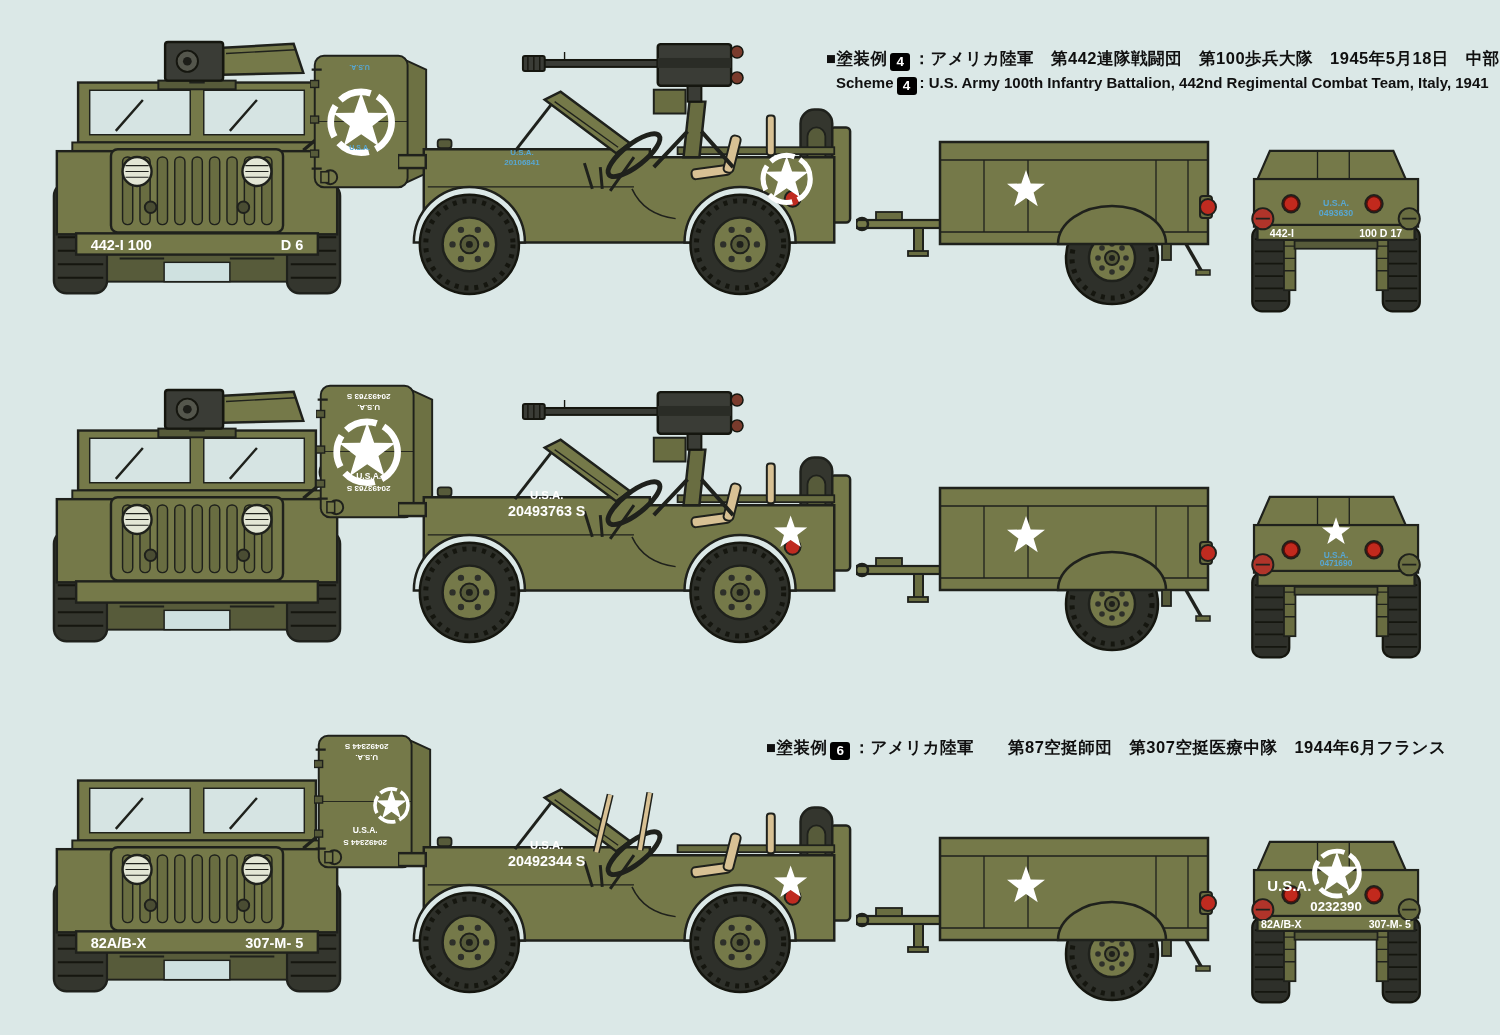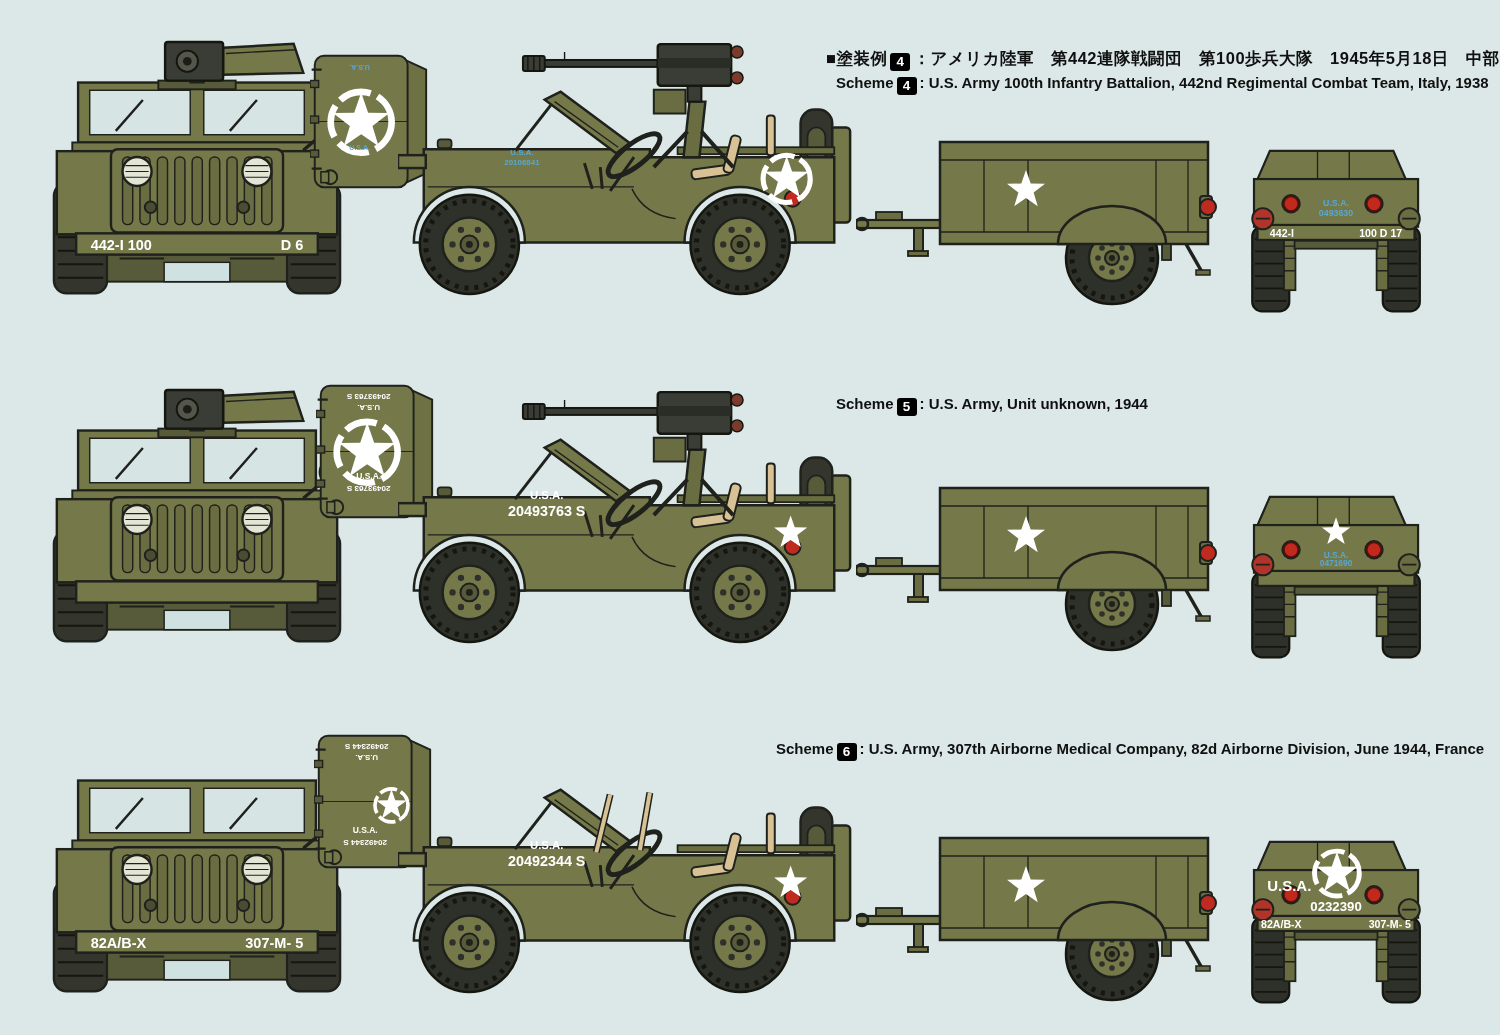--- a/index.html
+++ b/index.html
@@ -247,21 +247,21 @@
     <svg class="il" style="left:1250px;top:142px;width:195px;height:172px" viewBox="0 0 220 195">
       <use href="#s-trear"></use>
       <text x="97" y="73" class="tb" font-size="10" text-anchor="middle">U.S.A.</text>
       <text x="97" y="84" class="tb" font-size="10" text-anchor="middle">0493630</text>
       <text x="22" y="107.5" class="tw" font-size="12">442-I</text>
       <text x="172" y="107.5" class="tw" font-size="12" text-anchor="end">100 D 17</text>
     </svg>
 
     <div class="caption" style="left:826px;top:48px">
       <div class="jp"><span>■</span><span>塗装例</span><span class="badge">4</span><span>：アメリカ陸軍　第442連隊戦闘団　第100歩兵大隊　1945年5月18日　中部イタリア</span></div>
-      <div class="en"><span>Scheme</span><span class="badge">4</span><span>: U.S. Army 100th Infantry Battalion, 442nd Regimental Combat Team, Italy, 1938</span></div>
+      <div class="en"><span>Scheme</span><span class="badge">4</span><span>: U.S. Army 100th Infantry Battalion, 442nd Regimental Combat Team, Italy, 1941</span></div>
     </div>
   </div>
 
   <div>
     <svg class="il" style="left:52px;top:388px;width:290px;height:261px" viewBox="0 0 300 270">
       <use href="#s-jfront"></use>
       <use href="#s-mgfront" x="0" y="0" width="300" height="56"></use>
     </svg>
 
     <svg class="il" style="left:316px;top:378px;width:124px;height:147px" viewBox="0 0 160 190">
@@ -287,21 +287,20 @@
     </svg>
 
     <svg class="il" style="left:1250px;top:488px;width:195px;height:172px" viewBox="0 0 220 195">
       <use href="#s-trear"></use>
       <use href="#s-star" x="76" y="29" width="42" height="42"></use>
       <text x="97" y="79" class="tb" font-size="9.5" text-anchor="middle">U.S.A.</text>
       <text x="97" y="89" class="tb" font-size="9.5" text-anchor="middle">0471690</text>
     </svg>
 
     <div class="caption" style="left:826px;top:392px">
-      <div class="en"><span>Scheme</span><span class="badge">5</span><span>: U.S. Army, Unit unknown, 1944</span></div>
     </div>
   </div>
 
   <div>
     <svg class="il" style="left:52px;top:738px;width:290px;height:261px" viewBox="0 0 300 270">
       <use href="#s-jfront"></use>
       <text x="40" y="217" class="tw" font-size="15">82A/B-X</text>
       <text x="260" y="217" class="tw" font-size="15" text-anchor="end">307-M- 5</text>
     </svg>
 
@@ -333,17 +332,17 @@
     <svg class="il" style="left:1250px;top:833px;width:195px;height:172px" viewBox="0 0 220 195">
       <use href="#s-trear"></use>
       <use href="#s-invstar" x="67" y="15" width="62" height="62"></use>
       <text x="44" y="66" class="tw" font-size="17" text-anchor="middle">U.S.A.</text>
       <text x="97" y="88" class="tw" font-size="15" text-anchor="middle">0232390</text>
       <text x="12" y="107.5" class="tw" font-size="12">82A/B-X</text>
       <text x="182" y="107.5" class="tw" font-size="12" text-anchor="end">307-M- 5</text>
     </svg>
 
     <div class="caption" style="left:766px;top:737px">
-      <div class="en"><span>Scheme</span><span class="badge">6</span><span>: U.S. Army, 307th Airborne Medical Company, 82d Airborne Division,  June 1944, France</span></div>
+      <div class="jp"><span>■</span><span>塗装例</span><span class="badge">6</span><span>：アメリカ陸軍　　第87空挺師団　第307空挺医療中隊　1944年6月フランス</span></div>
     </div>
   </div>
 
 </div>
 
 </body></html>

